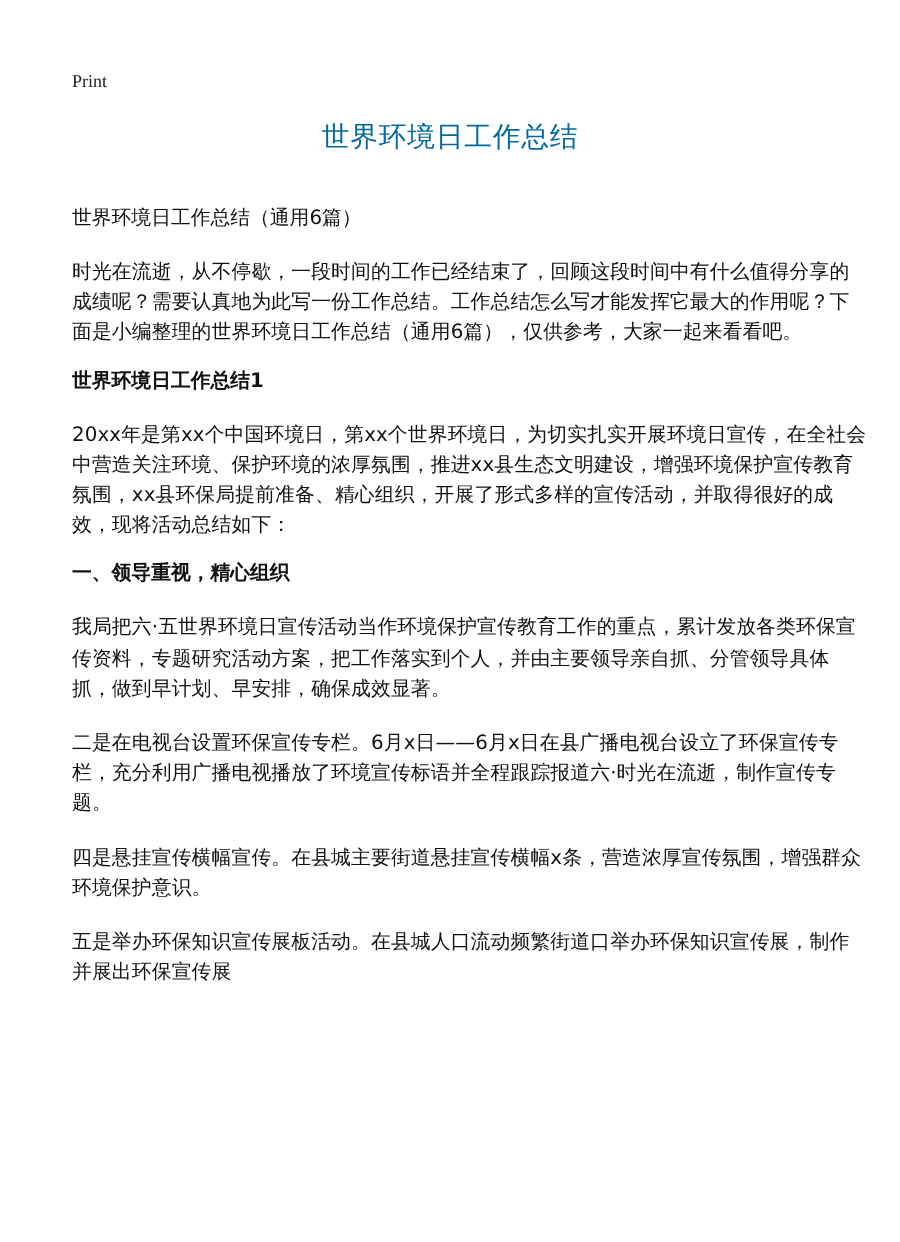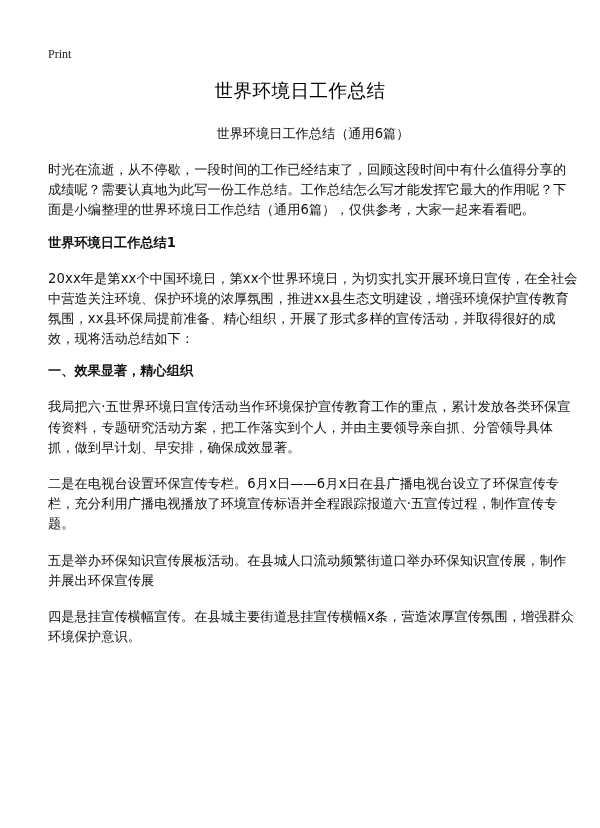--- a/index.html
+++ b/index.html
@@ -32,34 +32,33 @@
     }
     .doc-title {
       position: absolute;
       left: 0;
       width: 600px;
       top: 78px;
       text-align: center;
       font-size: 18.5px;
       font-weight: normal;
       letter-spacing: 0.5px;
-      color: #000000;
+      color: #0369a1;
       margin: 0;
     }
     .content {
       position: absolute;
       left: 48px;
       top: 120px;
       width: 530px;
     }
     .subtitle {
       font-size: 13.2px;
       line-height: 20px;
-      margin: 4px 0 9px 0;
-      text-align: center;
+      margin: 16px 0 9px 0;
     }
     p.para {
       font-size: 13.2px;
       line-height: 20.2px;
       margin: 16px 0 12px 0;
       letter-spacing: 0.1px;
     }
     h2.section {
       font-size: 13.2px;
       font-weight: bold;
@@ -77,22 +76,22 @@
 
   <div class="content">
     <div class="subtitle">世界环境日工作总结（通用6篇）</div>
 
     <p class="para">时光在流逝，从不停歇，一段时间的工作已经结束了，回顾这段时间中有什么值得分享的成绩呢？需要认真地为此写一份工作总结。工作总结怎么写才能发挥它最大的作用呢？下面是小编整理的世界环境日工作总结（通用6篇），仅供参考，大家一起来看看吧。</p>
 
     <h2 class="section">世界环境日工作总结1</h2>
 
     <p class="para">20xx年是第xx个中国环境日，第xx个世界环境日，为切实扎实开展环境日宣传，在全社会中营造关注环境、保护环境的浓厚氛围，推进xx县生态文明建设，增强环境保护宣传教育氛围，xx县环保局提前准备、精心组织，开展了形式多样的宣传活动，并取得很好的成效，现将活动总结如下：</p>
 
-    <h2 class="section">一、效果显著，精心组织</h2>
+    <h2 class="section">一、领导重视，精心组织</h2>
 
     <p class="para">我局把六·五世界环境日宣传活动当作环境保护宣传教育工作的重点，累计发放各类环保宣传资料，专题研究活动方案，把工作落实到个人，并由主要领导亲自抓、分管领导具体抓，做到早计划、早安排，确保成效显著。</p>
 
 
-    <p class="para">二是在电视台设置环保宣传专栏。6月x日——6月x日在县广播电视台设立了环保宣传专栏，充分利用广播电视播放了环境宣传标语并全程跟踪报道六·五宣传过程，制作宣传专题。</p>
+    <p class="para">二是在电视台设置环保宣传专栏。6月x日——6月x日在县广播电视台设立了环保宣传专栏，充分利用广播电视播放了环境宣传标语并全程跟踪报道六·时光在流逝，制作宣传专题。</p>
+    <p class="para">四是悬挂宣传横幅宣传。在县城主要街道悬挂宣传横幅x条，营造浓厚宣传氛围，增强群众环境保护意识。</p>
     <p class="para">五是举办环保知识宣传展板活动。在县城人口流动频繁街道口举办环保知识宣传展，制作并展出环保宣传展</p>
-    <p class="para">四是悬挂宣传横幅宣传。在县城主要街道悬挂宣传横幅x条，营造浓厚宣传氛围，增强群众环境保护意识。</p>
   </div>
 </div>
 
 </body></html>

